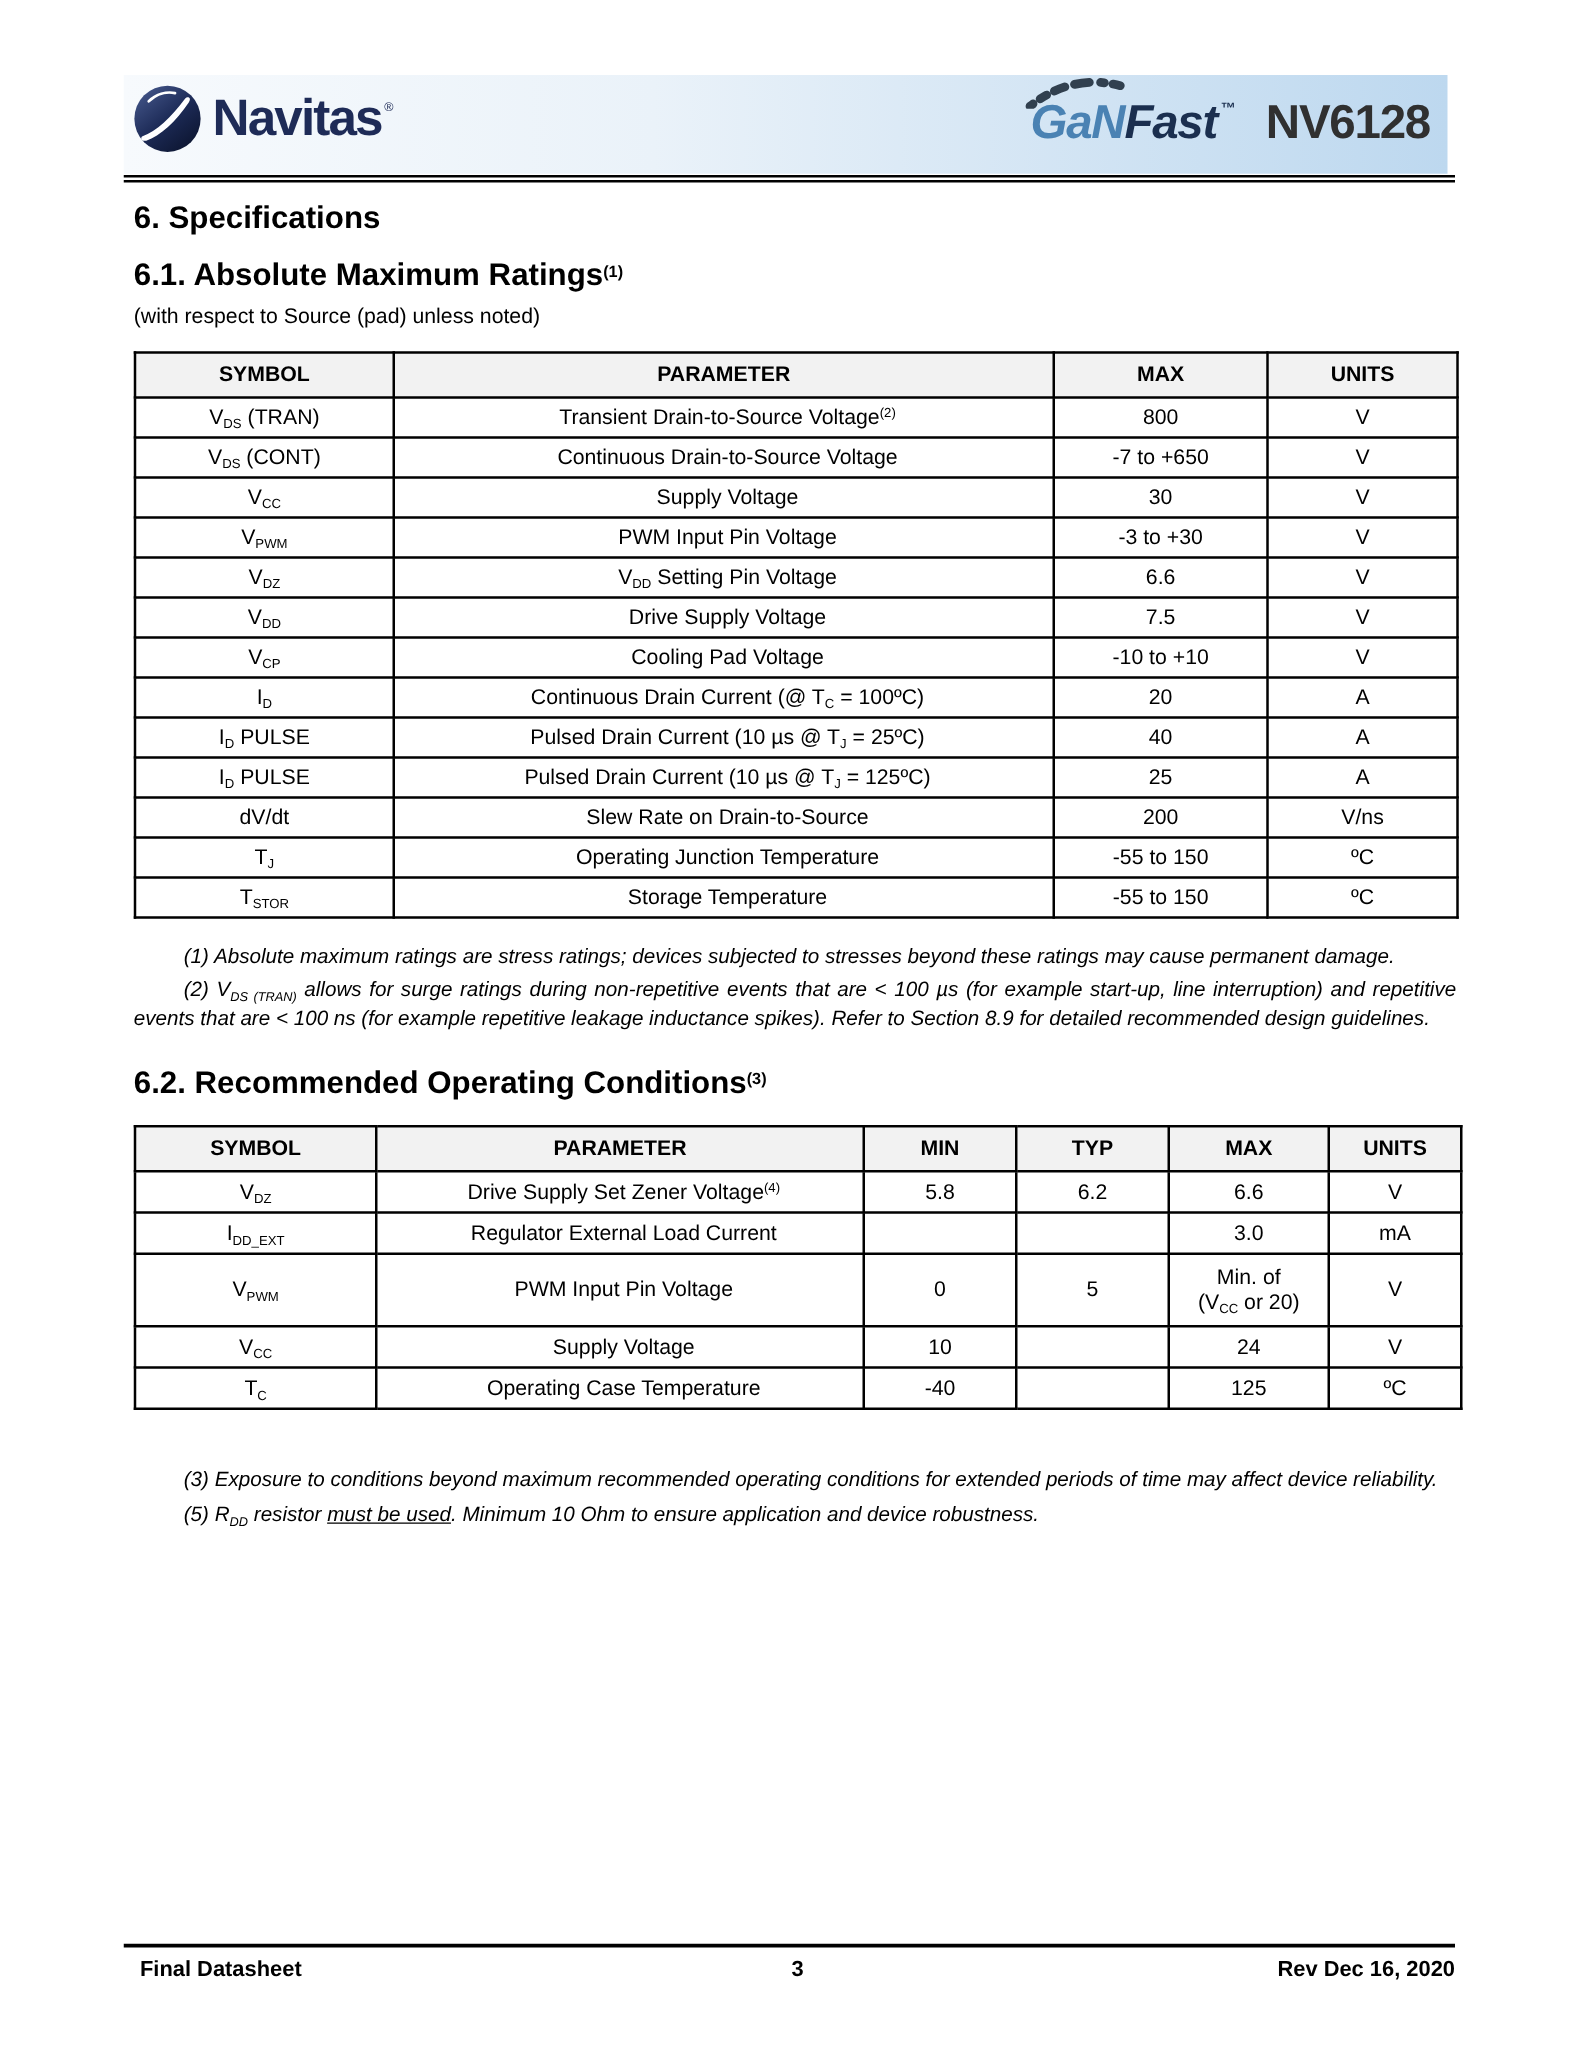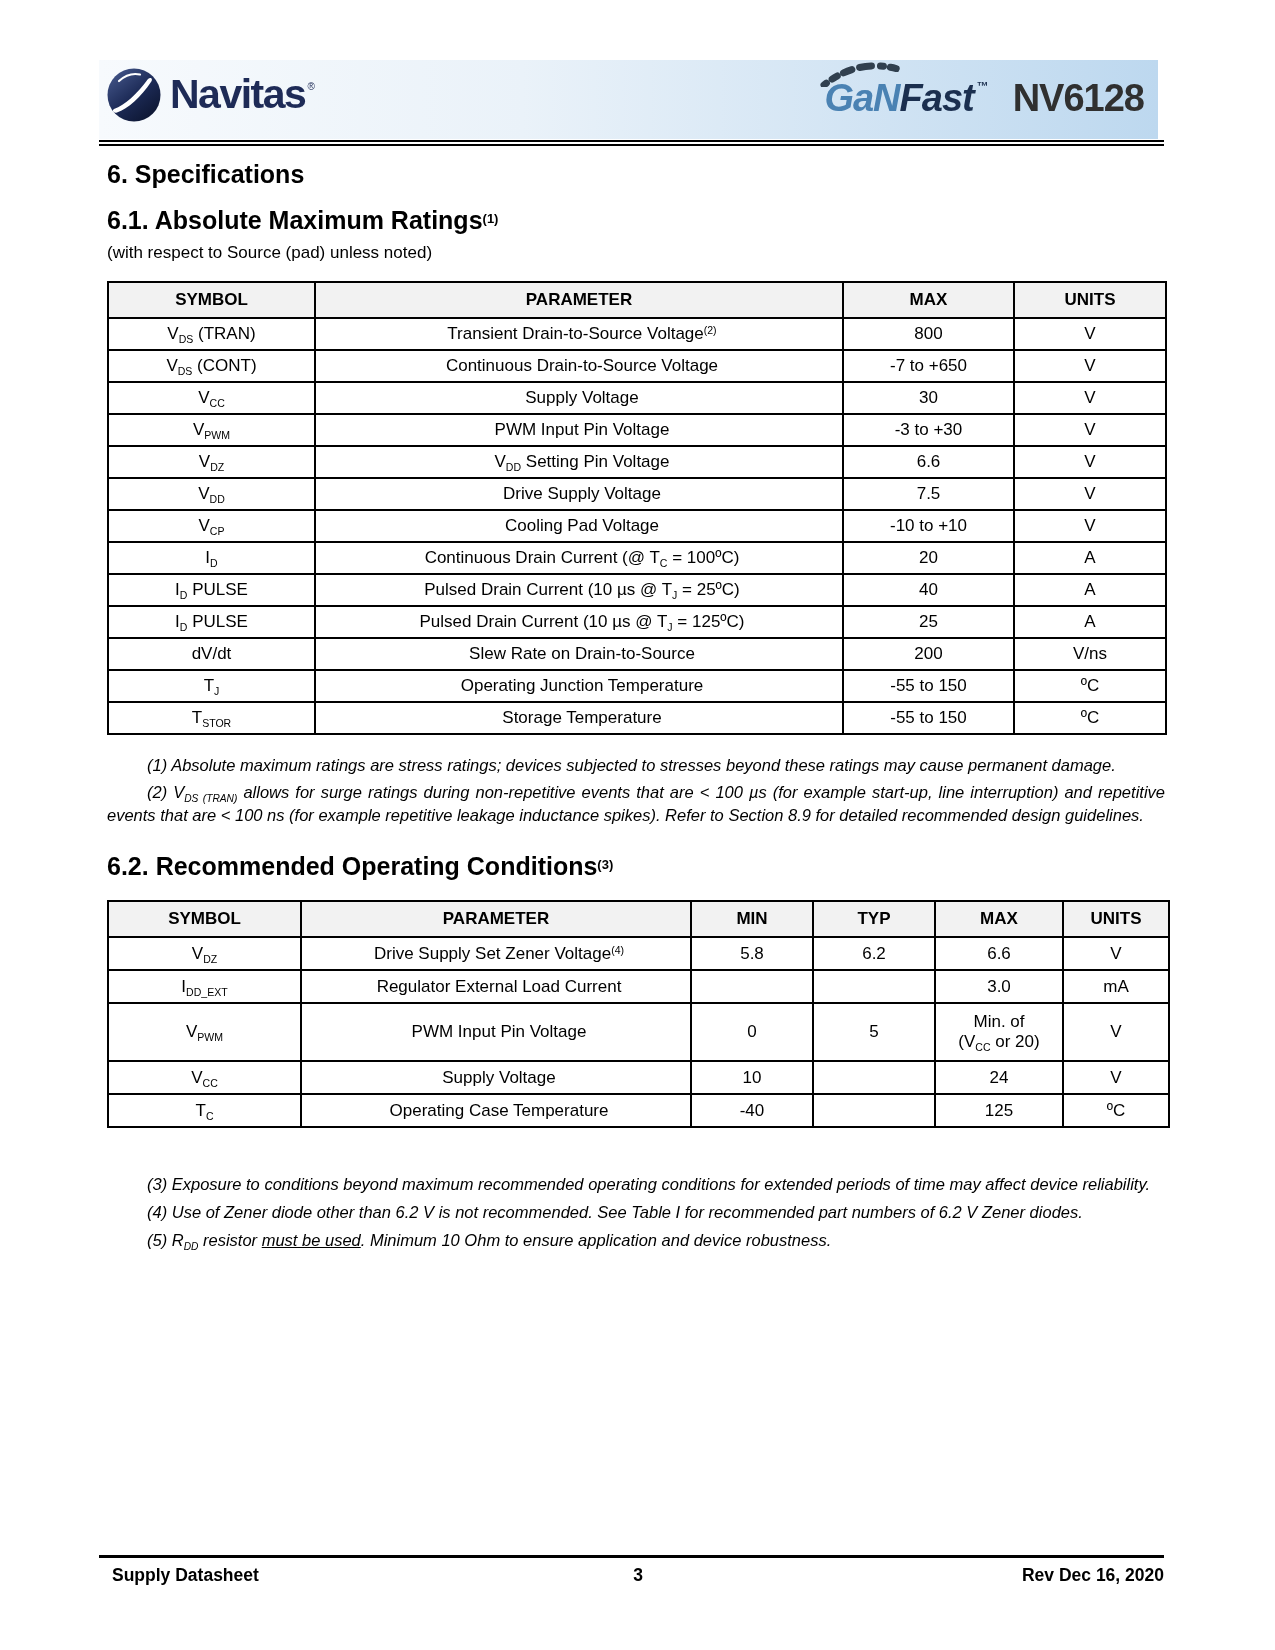--- a/index.html
+++ b/index.html
@@ -263,24 +263,23 @@
           <td>-40</td>
           <td></td>
           <td>125</td>
           <td>ºC</td>
         </tr>
     </tbody>
   </table>
 
   <div class="fnlist">
     <p>(3) Exposure to conditions beyond maximum recommended operating conditions for extended periods of time may affect device reliability.</p>
-    <p>(4) Use of Zener diode other than 6.2 V is not recommended. See Table I for recommended part numbers of 6.2 V Zener diodes.</p>
     <p>(5) R<sub>DD</sub> resistor <u>must be used</u>. Minimum 10 Ohm to ensure application and device robustness.</p>
   </div>
 
   <div class="rule footer-rule"></div>
   <div class="footer">
-    <span class="fl">Supply Datasheet</span>
+    <span class="fl">Final Datasheet</span>
     <span class="fc">3</span>
     <span class="fr">Rev Dec 16, 2020</span>
   </div>
 
 </div>
 
 </body></html>

